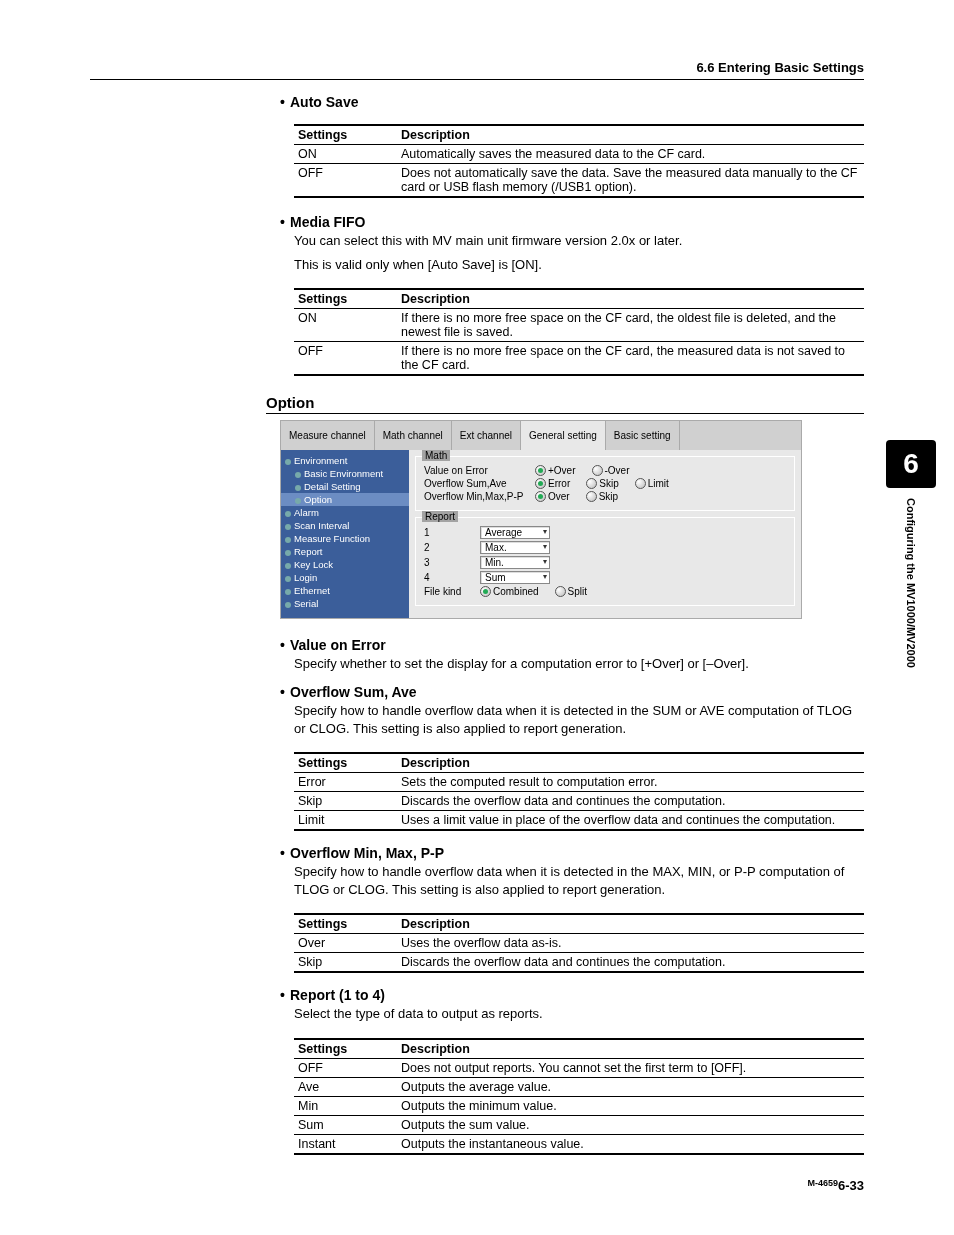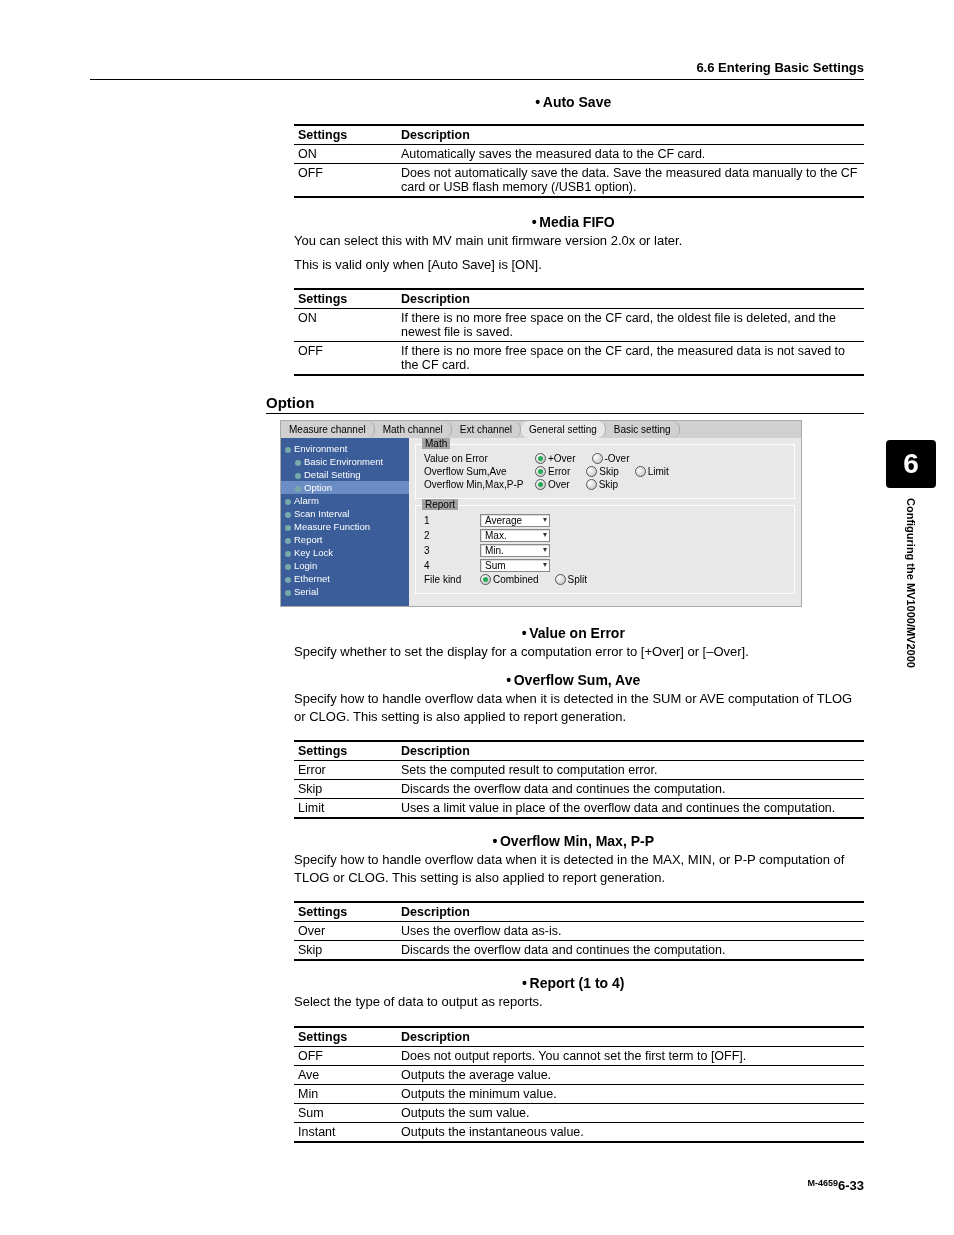--- a/index.html
+++ b/index.html
@@ -26,21 +26,20 @@
     padding-bottom: 4px;
     margin-bottom: 14px;
   }
   .content {
     margin-left: 190px;
   }
   .bullet-head {
     font-weight: bold;
     font-size: 14px;
     margin-top: 10px;
-    text-align: center;
   }
   .bullet-head .dot {
     display: inline-block;
     width: 10px;
   }
   .tbl {
     border-collapse: collapse;
     width: 100%;
     margin-top: 14px;
     font-size: 12.5px;
@@ -82,24 +81,23 @@
     background: #e8e8e8;
     font-size: 10px;
     width: 520px;
     box-shadow: inset 1px 1px 0 #fff;
   }
   .ui-tabs {
     display: flex;
     background: #d0d0d0;
   }
   .ui-tab {
-    padding: 3px 8px;
+    padding: 9px 8px;
     border-right: 1px solid #aaa;
     background: #d0d0d0;
-    border-radius: 8px;
   }
   .ui-tab.active {
     background: #e8e8e8;
   }
   .ui-body {
     display: flex;
   }
   .ui-side {
     width: 128px;
     background: #3b5e9a;

